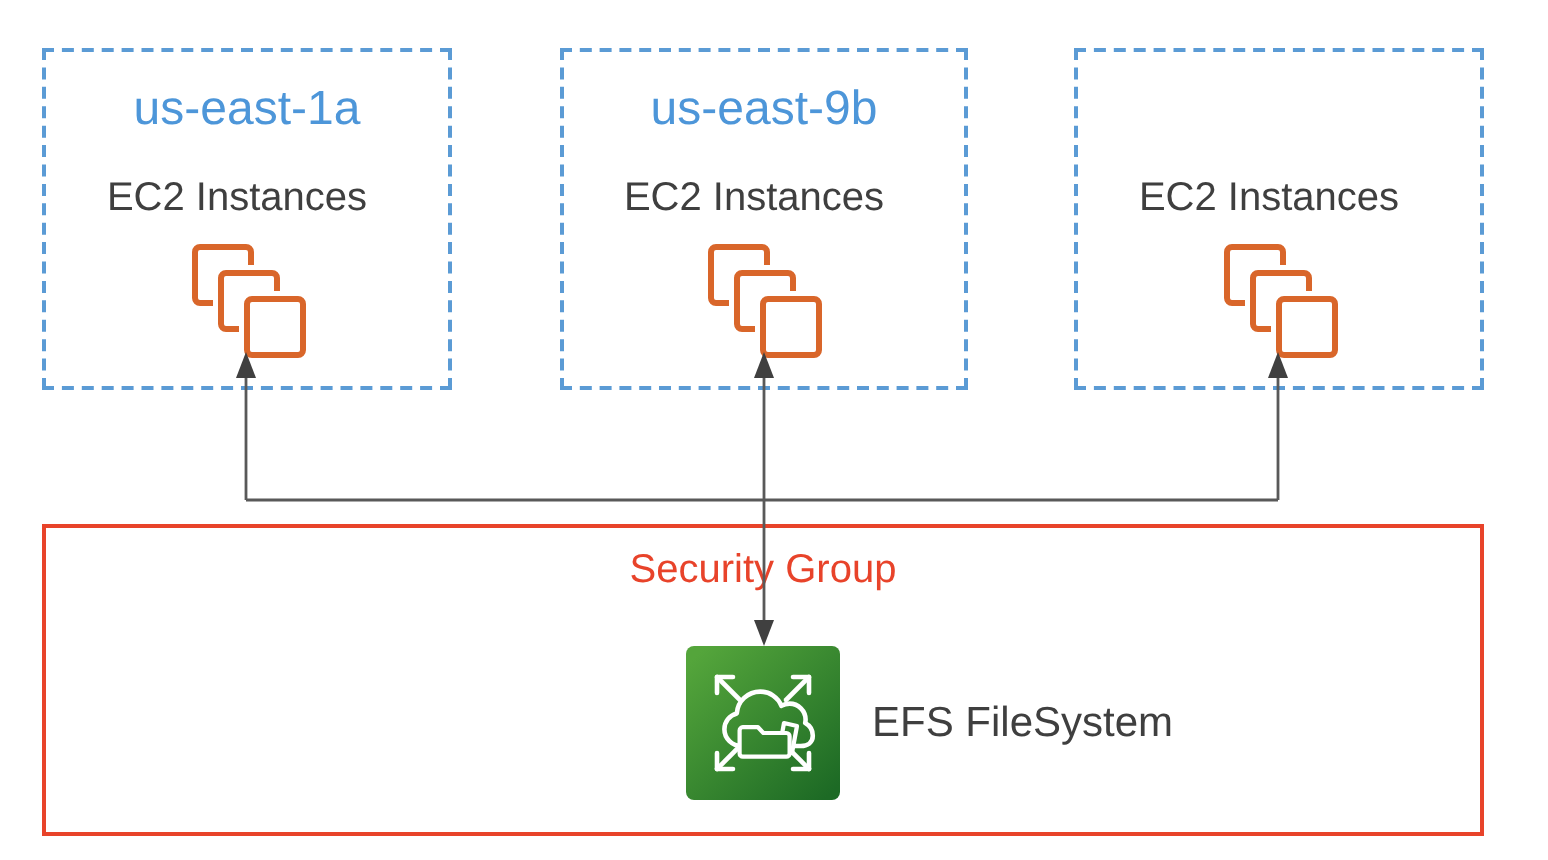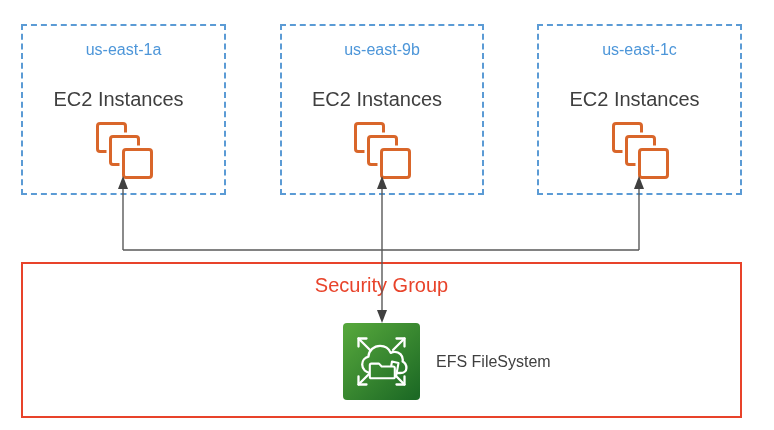--- a/index.html
+++ b/index.html
@@ -22,21 +22,21 @@
     background: #ffffff;
   }
   .az-box.az1 { left: 21px; }
   .az-box.az2 { left: 280px; width: 204px; }
   .az-box.az3 { left: 537px; }
   .az-name {
     position: absolute;
     left: 0; right: 0;
     top: 15px;
     text-align: center;
-    font-size: 16px;
+    font-size: 24px;
     color: #4D96D9;
     white-space: nowrap;
   }
   .az-service {
     position: absolute;
     left: 0; right: 10px;
     top: 62px;
     text-align: center;
     font-size: 20px;
     color: #3F3F3F;
@@ -72,21 +72,21 @@
   .efs-row {
     position: absolute;
     left: 343px;
     top: 323px;
     height: 77px;
     display: flex;
     align-items: center;
   }
   .efs-label {
     margin-left: 16px;
-    font-size: 16px;
+    font-size: 21px;
     color: #3F3F3F;
     white-space: nowrap;
   }
   
   .connectors {
     position: absolute;
     left: 0; top: 0;
     pointer-events: none;
   }
 </style>
@@ -115,21 +115,20 @@
       <rect x="1.5" y="1.5" width="28" height="28" rx="2.5" fill="#ffffff" stroke="#ffffff" stroke-width="8"></rect>
       <rect x="1.5" y="1.5" width="28" height="28" rx="2.5" fill="#ffffff" stroke="#D9662A" stroke-width="3"></rect>
       <rect x="14.5" y="14.5" width="28" height="28" rx="2.5" fill="#ffffff" stroke="#ffffff" stroke-width="8"></rect>
       <rect x="14.5" y="14.5" width="28" height="28" rx="2.5" fill="#ffffff" stroke="#D9662A" stroke-width="3"></rect>
       <rect x="27.5" y="27.5" width="28" height="28" rx="2.5" fill="#ffffff" stroke="#ffffff" stroke-width="8"></rect>
       <rect x="27.5" y="27.5" width="28" height="28" rx="2.5" fill="#ffffff" stroke="#D9662A" stroke-width="3"></rect>
     </svg>
   </div>
 
   <div class="az-box az3">
-    <div class="az-name">us-east-1c</div>
     <div class="az-service">EC2 Instances</div>
     <svg class="ec2-icon" width="57" height="57" viewBox="0 0 57 57">
       <rect x="1.5" y="1.5" width="28" height="28" rx="2.5" fill="#ffffff" stroke="#ffffff" stroke-width="8"></rect>
       <rect x="1.5" y="1.5" width="28" height="28" rx="2.5" fill="#ffffff" stroke="#D9662A" stroke-width="3"></rect>
       <rect x="14.5" y="14.5" width="28" height="28" rx="2.5" fill="#ffffff" stroke="#ffffff" stroke-width="8"></rect>
       <rect x="14.5" y="14.5" width="28" height="28" rx="2.5" fill="#ffffff" stroke="#D9662A" stroke-width="3"></rect>
       <rect x="27.5" y="27.5" width="28" height="28" rx="2.5" fill="#ffffff" stroke="#ffffff" stroke-width="8"></rect>
       <rect x="27.5" y="27.5" width="28" height="28" rx="2.5" fill="#ffffff" stroke="#D9662A" stroke-width="3"></rect>
     </svg>
   </div>

